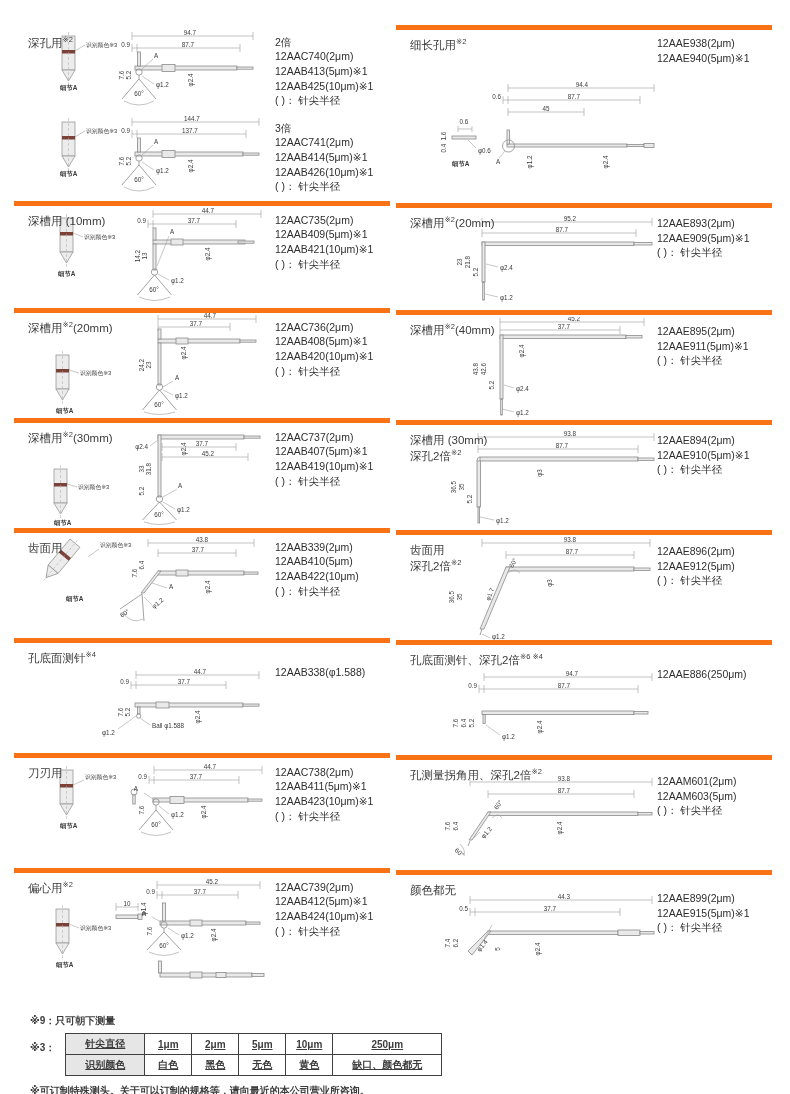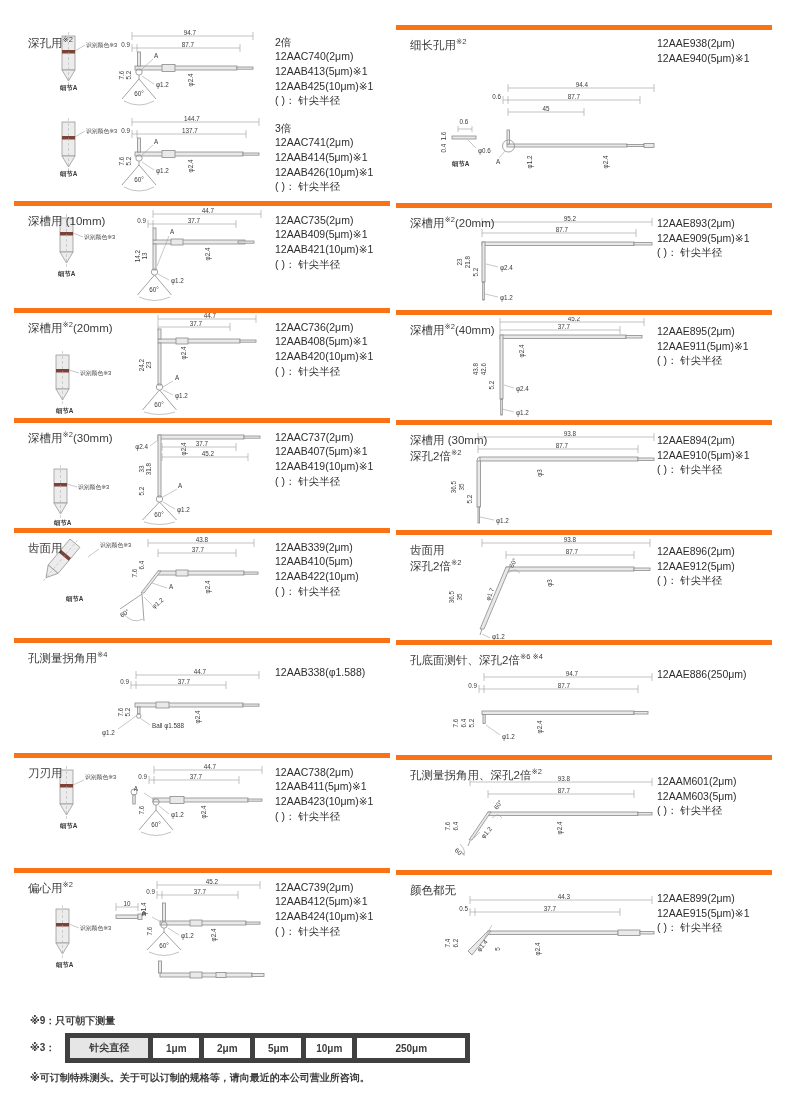--- a/index.html
+++ b/index.html
@@ -22,21 +22,21 @@
   text.bb{font-size:6.4px;font-weight:bold;}
   .dl{stroke:#9a9a9a;stroke-width:.6;fill:none;}
   .ol{stroke:#8b8b8b;stroke-width:.8;fill:#e9e9e9;}
   .th{stroke:#8b8b8b;stroke-width:.8;fill:none;}
   .ld{stroke:#9a9a9a;stroke-width:.55;fill:none;}
   .footer{padding:16px 0 0 30px;font-size:10px;color:#3c3c3c;font-weight:600;}
   .footer .nline{margin-bottom:5px;}
   .note3row{display:flex;align-items:flex-start;margin:2px 0 8px 0;}
   .note3row .nlbl{margin-top:8px;}
   table.ctab{border-collapse:collapse;margin-left:10px;font-size:10px;font-weight:600;color:#3c3c3c;}
-  table.ctab td{border:5px solid #404040;padding:3px 0;text-align:center;background:#fff;}
+  table.ctab td{border:1px solid #404040;padding:3px 0;text-align:center;background:#fff;text-decoration:underline;}
   table.ctab td.hd{background:#e6e6e6;width:78px;}
   table.ctab td.c1{width:46px;}  table.ctab td.cw{width:108px;}
 </style>
 </head>
 <body>
 
 <svg width="0" height="0" style="position:absolute">
   <defs>
     <g id="holder">
       <rect x="0" y="0" width="13" height="34" fill="#ececec" stroke="#999" stroke-width=".8"></rect>
@@ -286,21 +286,21 @@
       <div class="parts">
         <div>12AAB339(2μm)</div>
         <div>12AAB410(5μm)</div>
         <div>12AAB422(10μm)</div>
         <div>( )： 针尖半径</div>
       </div>
     </div>
   </section>
 
   <section class="row" style="height:110px">
-    <div class="sec-title"><span>孔测量拐角用</span><sup>※4</sup><span></span></div>
+    <div class="sec-title"><span>孔底面测针</span><sup>※4</sup><span></span></div>
     <div class="sec-body" style="padding-top:22px">
       <svg width="235" height="82" viewBox="0 0 235 82">
         <g>
           <rect class="ol" x="95" y="38" width="108" height="4"></rect>
                 <rect class="ol" x="116" y="37" width="13" height="6"></rect>
                 <rect class="ol" x="203" y="39" width="16" height="2.2"></rect>
           <rect class="ol" x="97.5" y="42" width="2.5" height="7"></rect>
                 <circle class="th" cx="98.7" cy="51" r="2.2"></circle>
           <path class="dl" d="M96,6 V14 M96,10 H219 M219,6 V14"></path>
           <path class="dl" d="M91,16 V24 M91,20 H186 M186,16 V24 M96,16 V24"></path>
@@ -676,18 +676,26 @@
     <table class="ctab">
       <tbody>
             <tr>
         <td class="hd">针尖直径</td>
         <td class="c1">1μm</td>
         <td class="c1">2μm</td>
         <td class="c1">5μm</td>
         <td class="c1">10μm</td>
         <td class="cw">250μm</td>
       </tr>
+      <tr>
+        <td class="hd">识别颜色</td>
+        <td class="c1">白色</td>
+        <td class="c1">黑色</td>
+        <td class="c1">无色</td>
+        <td class="c1">黄色</td>
+        <td class="cw">缺口、颜色都无</td>
+      </tr>
     </tbody>
         </table>
   </div>
   <div class="nline">※可订制特殊测头。关于可以订制的规格等，请向最近的本公司营业所咨询。</div>
 </div>
 </div>
 
 </body></html>

